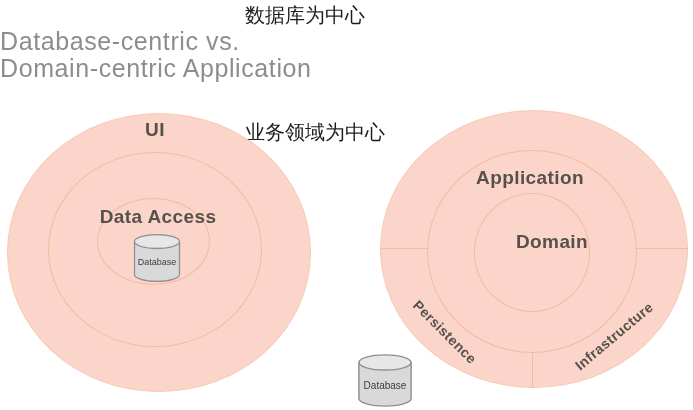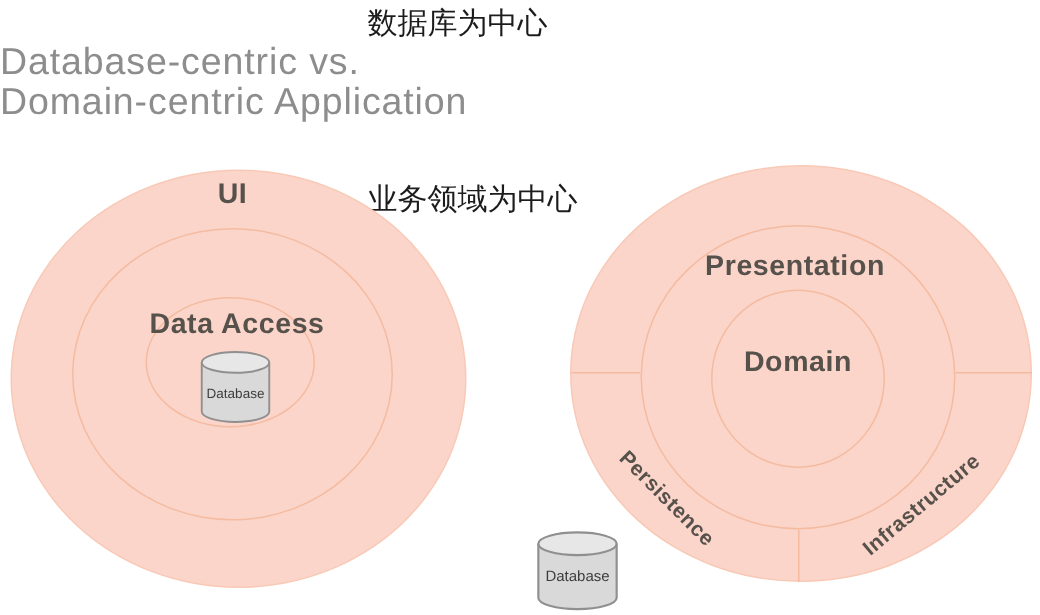--- a/index.html
+++ b/index.html
@@ -122,22 +122,22 @@
   </div>
 
   <div class="ring outer r-outer"></div>
   <div class="ring inner-ring r-mid"></div>
   <div class="ring inner-ring r-in"></div>
 
   <div class="divider div-h d-left"></div>
   <div class="divider div-h d-right"></div>
   <div class="divider div-v d-bottom"></div>
 
-  <div class="layer-label" style="left:530px;top:178px;">Presentation</div>
-  <div class="layer-label" style="left:524px;top:242px;padding-left:16px;">Domain</div>
+  <div class="layer-label" style="left:530px;top:178px;">Application</div>
+  <div class="layer-label" style="left:544px;top:242px;padding-left:16px;">Domain</div>
   <div class="layer-label rot45" style="left:445px;top:332px;">Persistence</div>
   <div class="layer-label rot-40" style="left:614px;top:336px;">Infrastructure</div>
 
   <div class="cylinder cyl-right">
     <svg viewBox="0 0 60 58" preserveAspectRatio="none">
       <path d="M3 10 L3 48 A27 8 0 0 0 57 48 L57 10" fill="#d9d9d9" stroke="#8f8f8f" stroke-width="1.5"></path>
       <ellipse cx="30" cy="10" rx="27" ry="8" fill="#e7e7e7" stroke="#8f8f8f" stroke-width="1.5"></ellipse>
     </svg>
     <span class="cyl-label">Database</span>
   </div>

